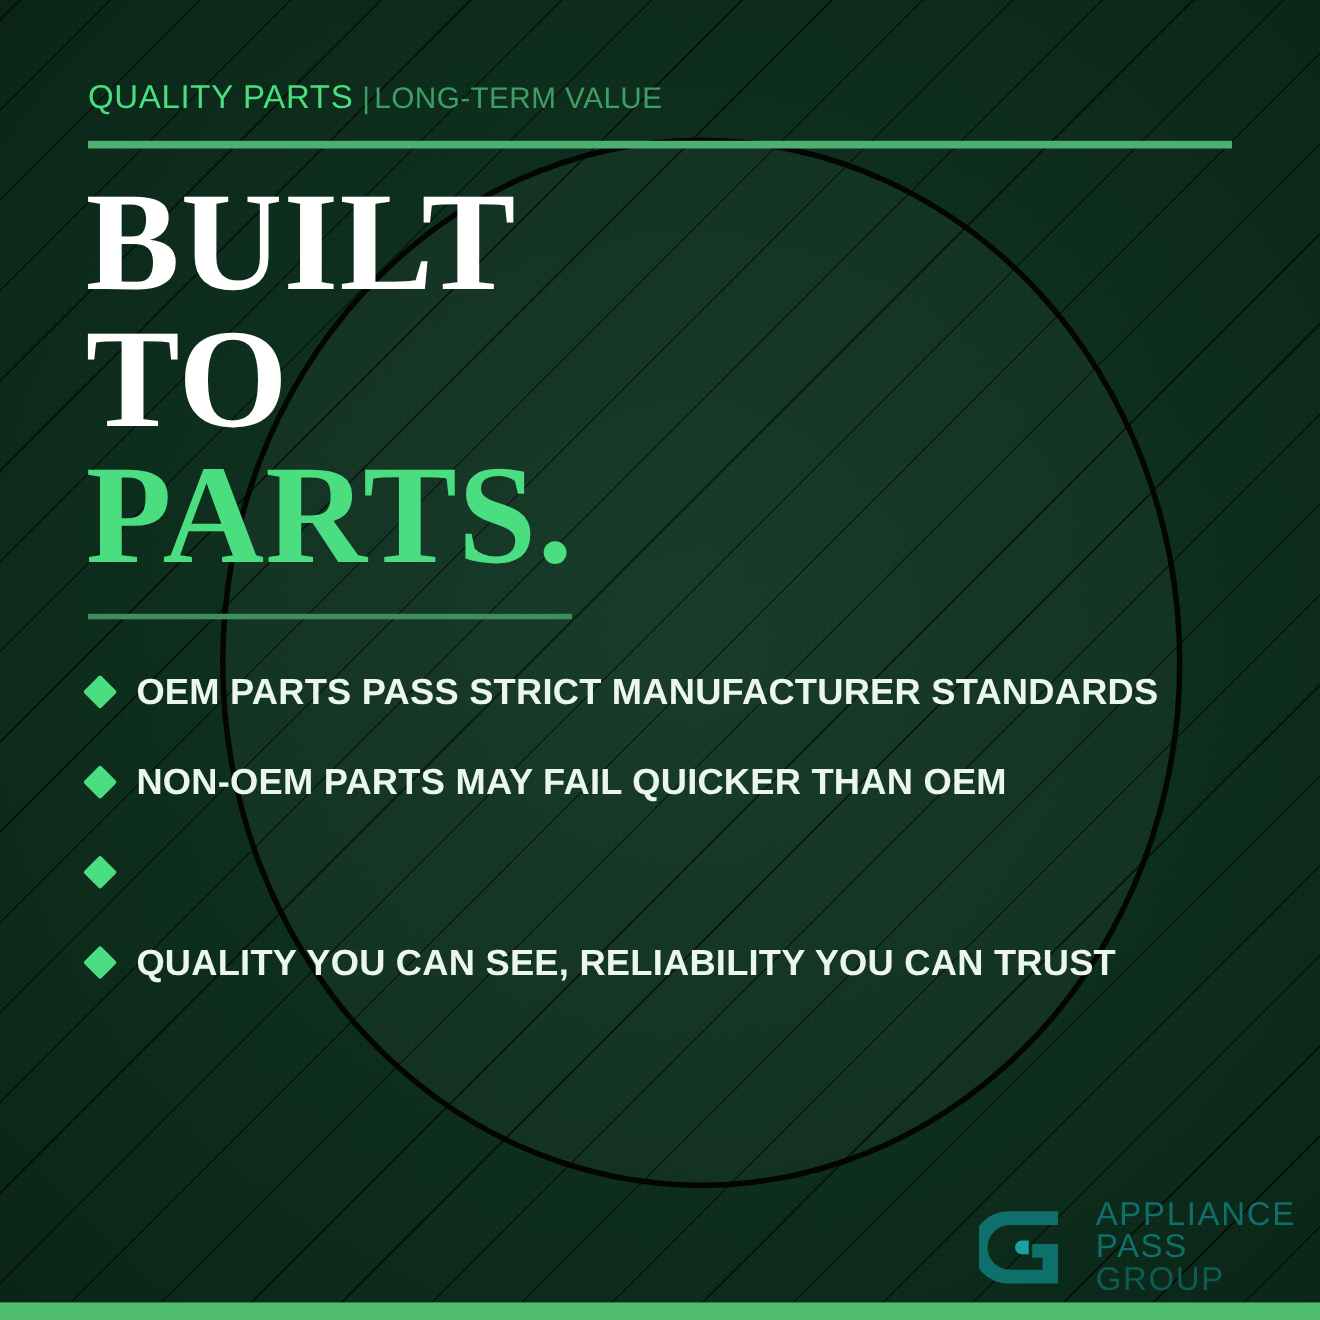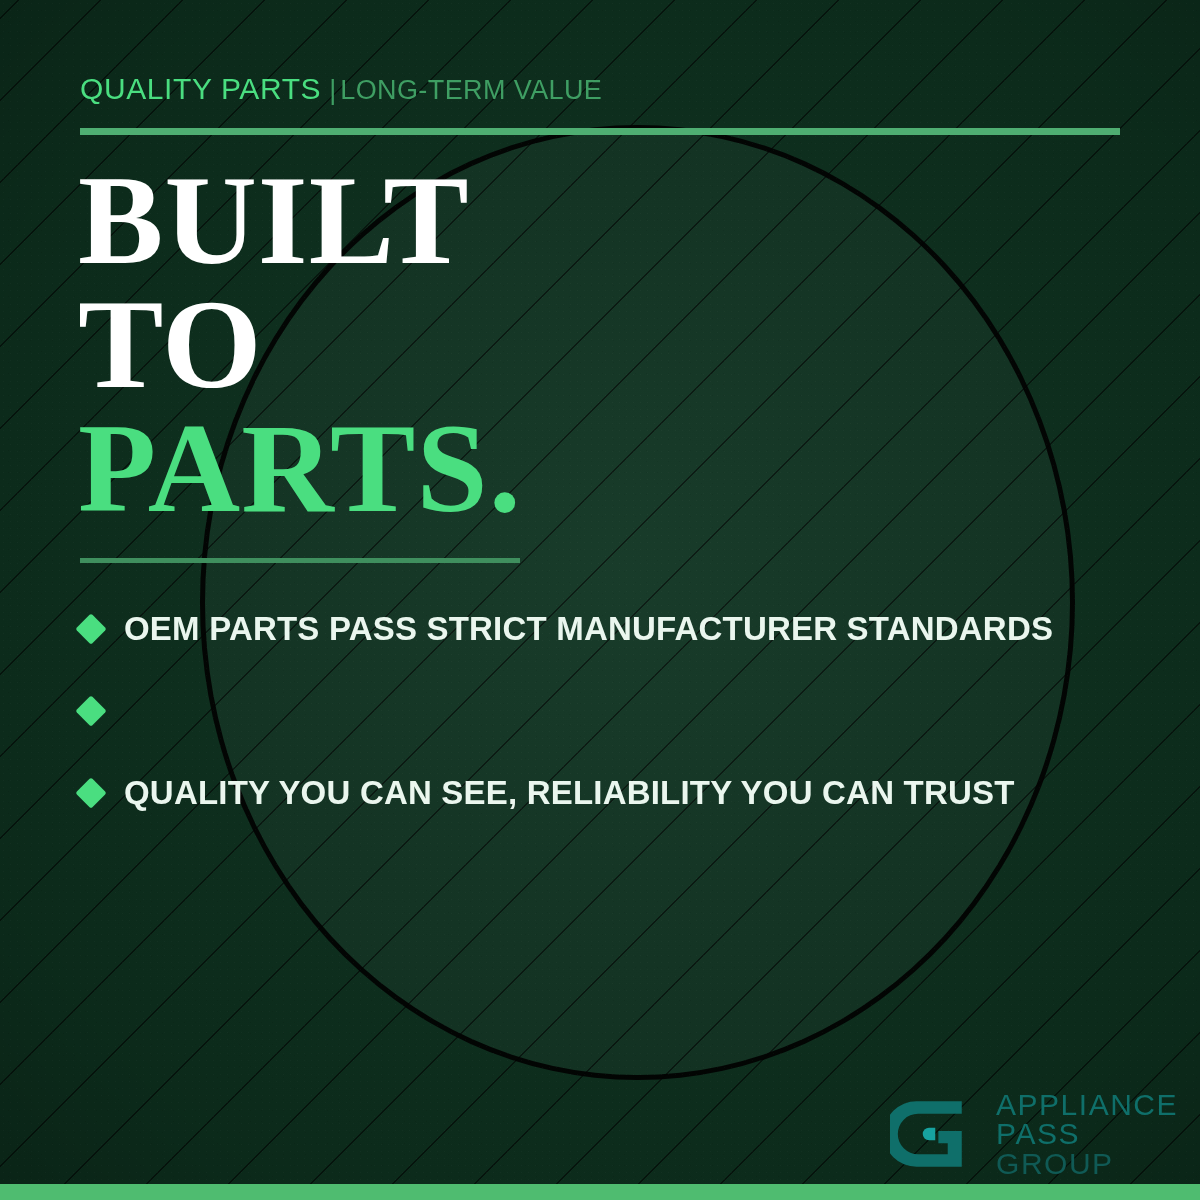--- a/index.html
+++ b/index.html
@@ -225,20 +225,24 @@
 
     <div class="rule-mid"></div>
 
     <div class="bullets">
 
       <div class="bullet-row">
         <span class="bullet-mark"></span>
         <span class="bullet-text">OEM PARTS PASS STRICT MANUFACTURER STANDARDS</span>
       </div>
 
+      <div class="bullet-row">
+        <span class="bullet-mark"></span>
+        <span class="bullet-text">NON-OEM PARTS MAY FAIL QUICKER THAN OEM</span>
+      </div>
 
       <div class="bullet-row">
         <span class="bullet-mark"></span>
       </div>
 
       <div class="bullet-row">
         <span class="bullet-mark"></span>
         <span class="bullet-text">QUALITY YOU CAN SEE, RELIABILITY YOU CAN TRUST</span>
       </div>
 

